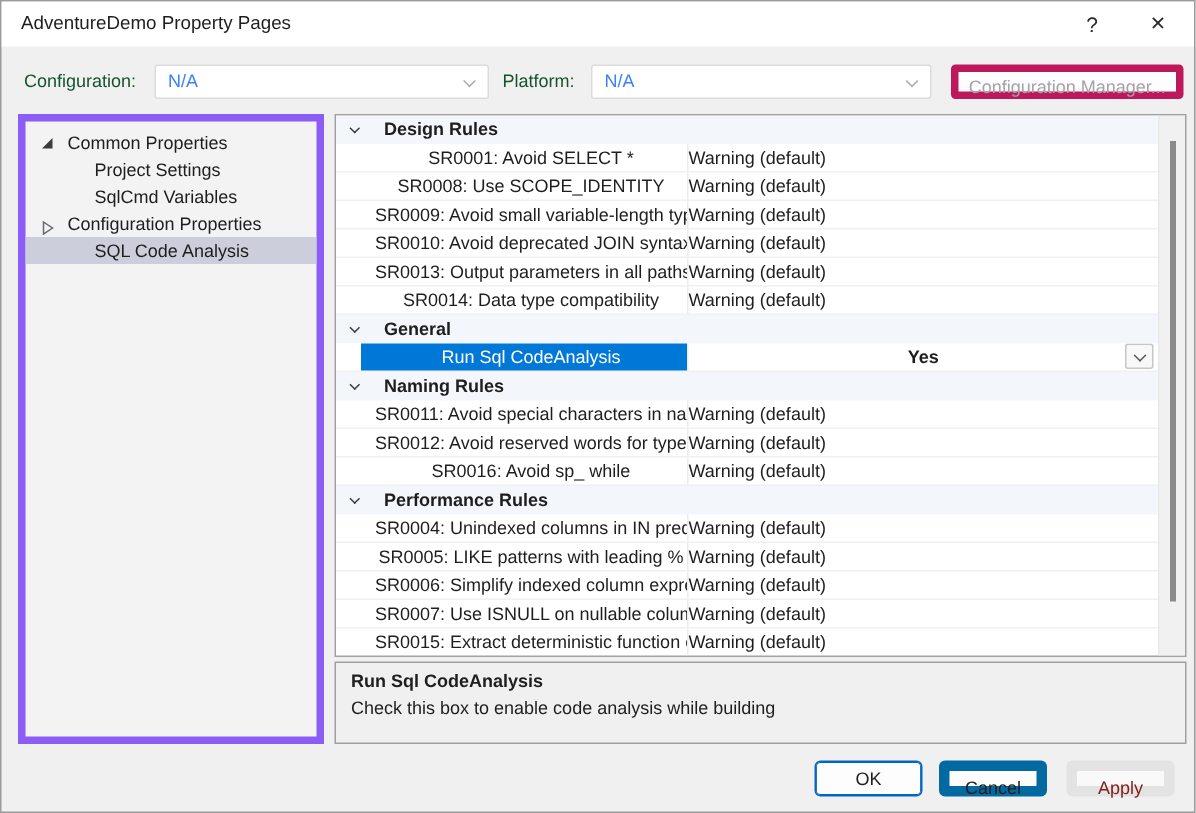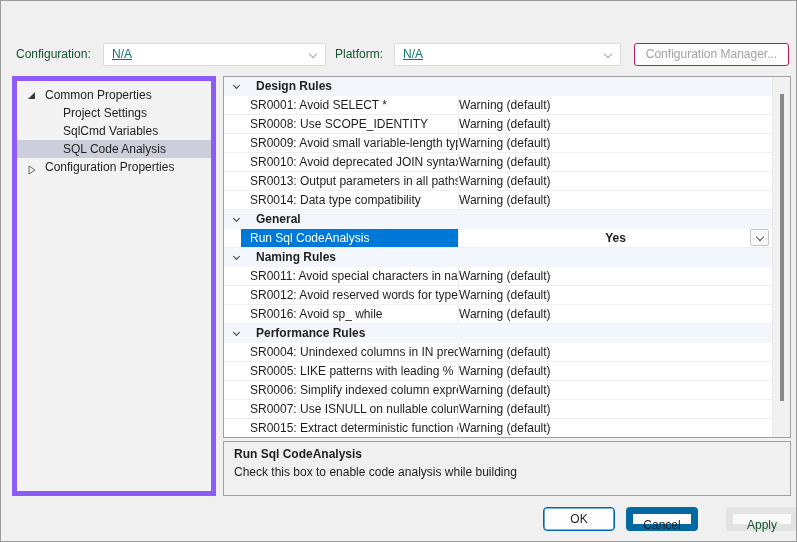--- a/index.html
+++ b/index.html
@@ -17,28 +17,28 @@
   .tb-btn { position:absolute; top:2px; width:30px; height:26px; text-align:center; line-height:26px;
             color:#2b2b2b; cursor:default; }
   .tb-help  { left:712px; font-size:14px; }
   .tb-close { left:756px; font-size:13px; }
 
   
   .cfg-label { position:absolute; top:46px; color:#14532d; white-space:nowrap;text-align:right; }
   .lbl-configuration { left:15px; }
   .lbl-platform { left:334px; }
   .combo { position:absolute; top:42px; height:23px; background:#fff; border:1px solid #dcdcdc;
-           border-radius:2px; color:#0f766e; line-height:21px; padding-left:8px; white-space:nowrap;text-decoration:underline; }
+           border-radius:2px; color:#3b82f6; line-height:21px; padding-left:8px; white-space:nowrap; }
   .combo-configuration { left:102px; width:223px; }
   .combo-platform { left:393px; width:227px; }
   .chev { position:absolute; right:9px; top:7px; width:6px; height:6px;
           border-right:1px solid #a9a9a9; border-bottom:1px solid #a9a9a9;
           transform:rotate(45deg); }
   .btn-cfgmgr { position:absolute; left:633px; top:42px; width:155px; height:23px;
-                background:#fdfdfd; border:1px solid #be185d; border-radius:3px;
+                background:#fdfdfd; border:5px solid #be185d; border-radius:3px;
                 color:#a3a3a3; text-align:center; line-height:21px; }
 
   
   .tree { position:absolute; left:11px; top:75px; width:204px; height:420px;
           background:#f3f3f3; border:5px solid #8b5cf6; padding-top:5px; overflow:hidden; }
   .tree-item { position:relative; height:18px; line-height:18px; white-space:nowrap; }
   .tree-item.selected { background:#cccedb; }
   .tree-label { position:absolute; top:0; }
   .tree-item.lvl0 .tree-label { left:28px; }
   .tree-item.lvl1 .tree-label { left:46px; }
@@ -51,21 +51,21 @@
           background:#fff; border:1px solid #a0a0a0; overflow:hidden; }
   .grid-content { position:absolute; left:0; top:0; width:548px; }
   .grow { position:relative; height:19px; }
   .grow.section { background:#f3f7fb; }
   .sec-chev { position:absolute; left:10px; top:6px; width:5px; height:5px;
               border-right:1.4px solid #3b3b3b; border-bottom:1.4px solid #3b3b3b;
               transform:rotate(45deg); }
   .sec-title { position:absolute; left:32px; top:0; line-height:19px; font-weight:bold; white-space:nowrap; }
   .grow.prop { border-bottom:1px solid #f0f0f3; }
   .cell-name { position:absolute; left:0; top:0; width:234px; height:18px; line-height:18px;
-               padding-left:26px; overflow:hidden; white-space:nowrap; }
+               padding-left:26px; overflow:hidden; white-space:nowrap;text-align:center; }
   .cell-value { position:absolute; left:234px; right:0; top:0; height:18px; line-height:18px;
                 padding-left:0; border-left:1px solid #ececf0; overflow:hidden; white-space:nowrap; }
   .grow.prop.selected .cell-name {
     background:linear-gradient(to right, #ffffff 17px, #0078d7 17px); color:#ffffff; }
   .grow.prop.selected .cell-value { font-weight:bold;text-align:center; }
   .combo-btn { position:absolute; right:3px; top:0px; width:19px; height:17px;
                background:#f8f8f8; border:1px solid #c6c6c6; border-radius:2px; }
   .combo-btn .chev { right:5px; top:4px; border-color:#555; }
 
   
@@ -78,27 +78,36 @@
           background:#f0f0f0; border:1px solid #a0a0a0; padding:5px 10px; }
   .desc-title { font-weight:bold; white-space:nowrap; }
   .desc-text { margin-top:4px; white-space:nowrap; }
 
   
   .fbtn { position:absolute; top:506px; width:72px; height:24px; background:#fdfdfd;
           border:7px solid #0369a1; border-radius:4px; text-align:center; line-height:22px;
           font-size:12px; color:#1e1e1e; }
   .fbtn-ok { left:542px; border:1px solid #0067c0; box-shadow:inset 0 0 0 0.6px #0067c0; }
   .fbtn-cancel { left:625px; }
-  .fbtn-apply { left:725px; color:#14532d; background:#f9f9f9; border-color:#e3e3e3; }
+  .fbtn-apply { left:710px; color:#7f1d1d; background:#f9f9f9; border-color:#e3e3e3; }
 </style>
 </head>
 <body>
 
 <div id="dialog">
 
+  <div class="titlebar">
+    <div class="title">AdventureDemo Property Pages</div>
+    <div class="tb-btn tb-help">
+      <span>?</span>
+    </div>
+    <div class="tb-btn tb-close">
+      <span>✕</span>
+    </div>
+  </div>
 
   <div class="cfg-label lbl-configuration">Configuration:</div>
   <div class="combo combo-configuration">
     <span>N/A</span>
     <span class="chev"></span>
   </div>
   <div class="cfg-label lbl-platform">Platform:</div>
   <div class="combo combo-platform">
     <span>N/A</span>
     <span class="chev"></span>
@@ -108,30 +117,30 @@
   <div class="tree" id="tree">
       <div class="tree-item lvl0">
         <span class="exp-expanded"></span>
         <span class="tree-label">Common Properties</span>
       </div>
       <div class="tree-item lvl1">
         <span class="tree-label">Project Settings</span>
       </div>
       <div class="tree-item lvl1">
         <span class="tree-label">SqlCmd Variables</span>
-      </div>
-      <div class="tree-item lvl1 selected">
-        <span class="tree-label">SQL Code Analysis</span>
       </div>
       <div class="tree-item lvl0">
         <span class="exp-collapsed"><svg width="8" height="10">
             <path d="M1 1 L7 5 L1 9 Z" fill="none" stroke="#6a6a6a" stroke-width="1"></path>
           </svg></span>
         <span class="tree-label">Configuration Properties</span>
       </div>
+      <div class="tree-item lvl1 selected">
+        <span class="tree-label">SQL Code Analysis</span>
+      </div>
     </div>
 
   <div class="grid">
     <div class="grid-content" id="grid-content">
         <div class="grow section">
           <span class="sec-chev"></span>
           <span class="sec-title">Design Rules</span>
         </div>
         <div class="grow prop">
           <div class="cell-name">SR0001: Avoid SELECT *</div>

